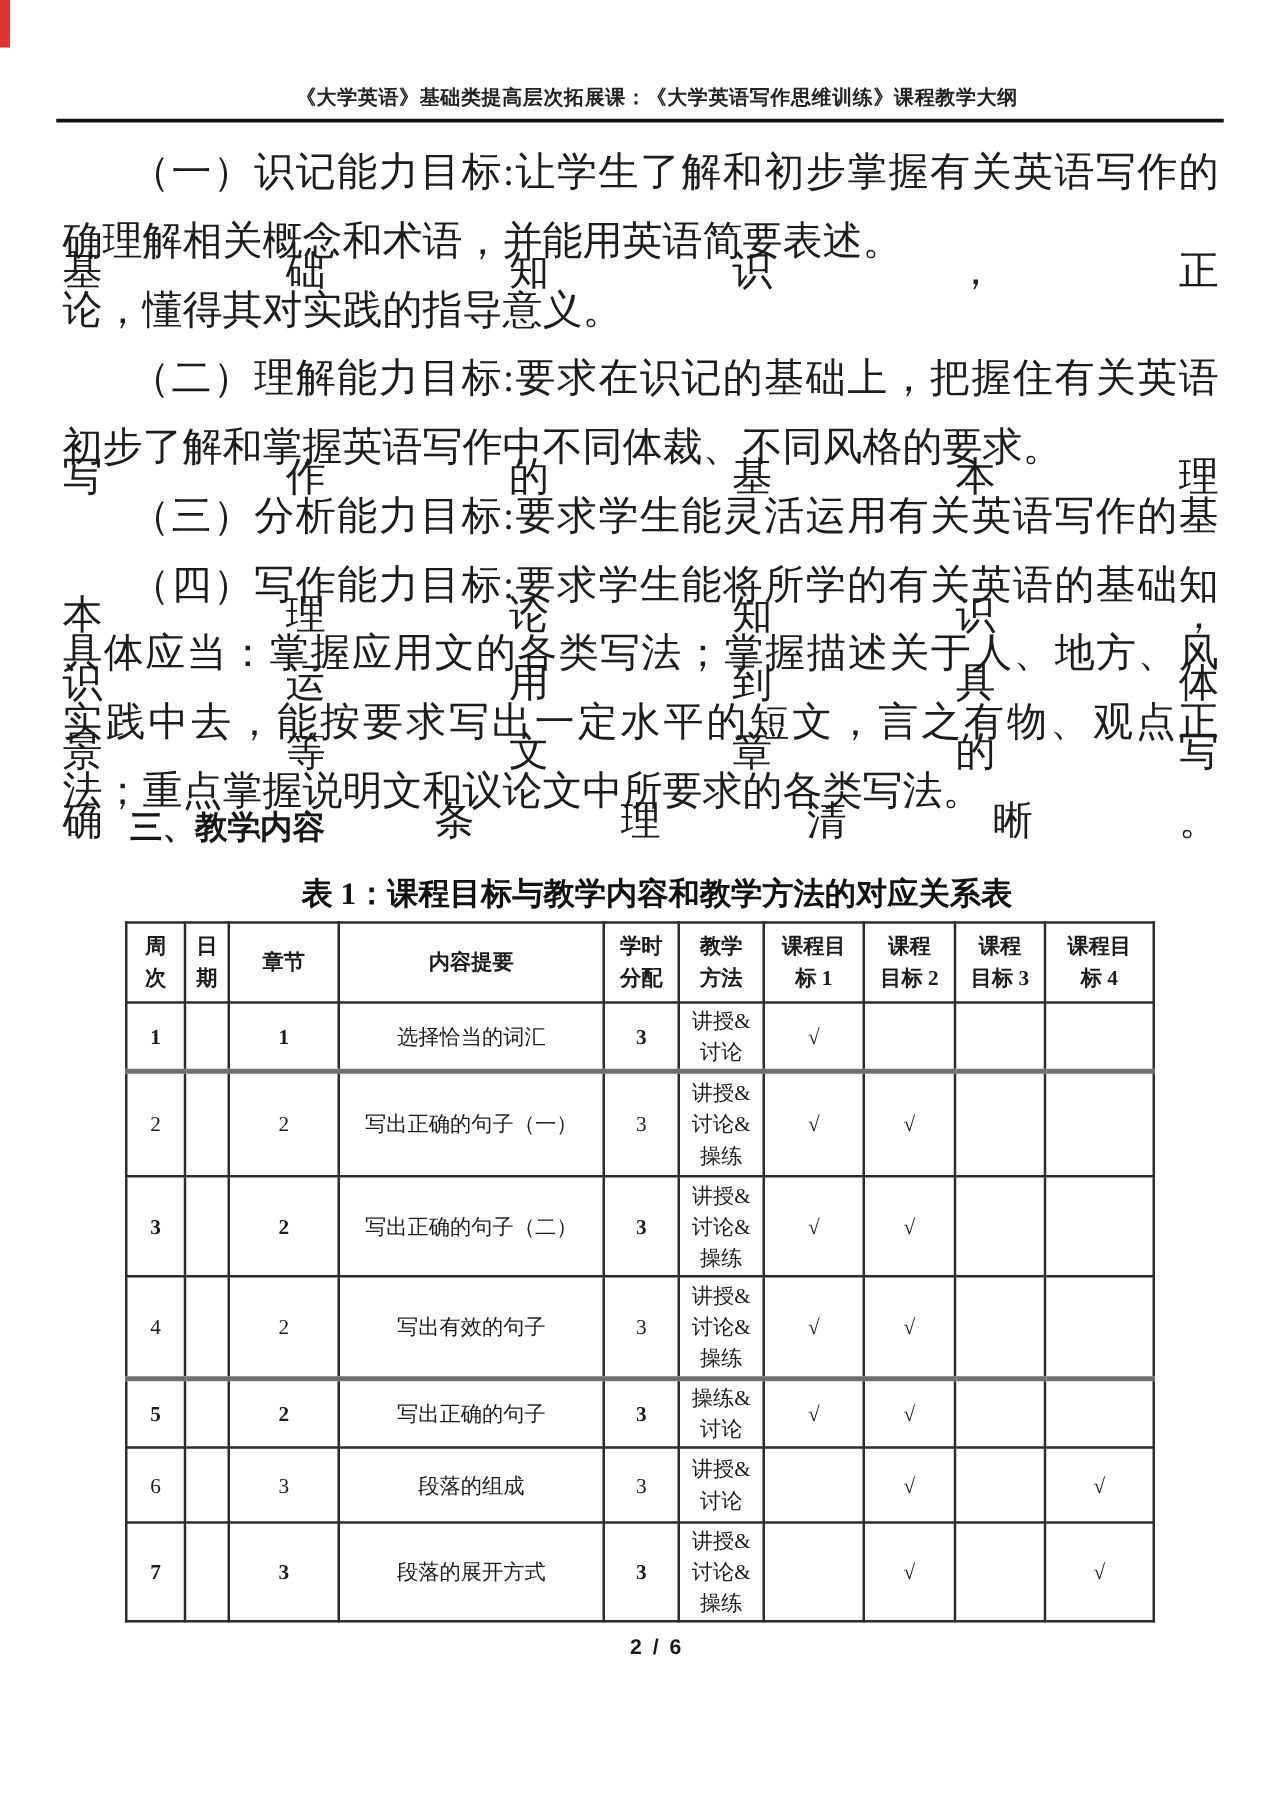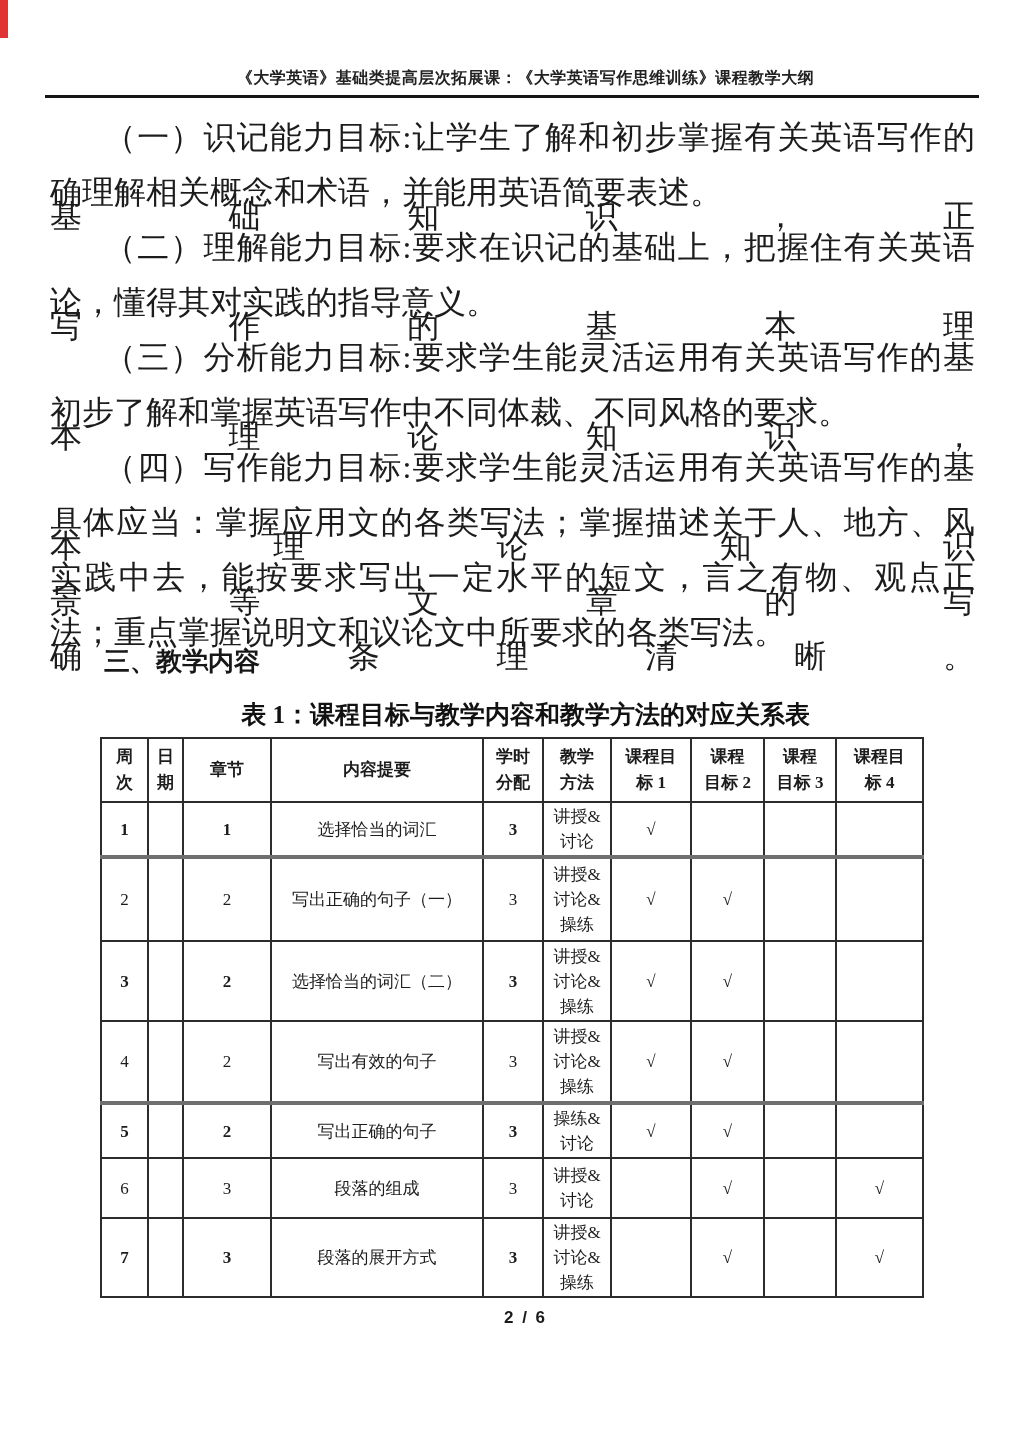--- a/index.html
+++ b/index.html
@@ -130,25 +130,25 @@
 
   <div class="corner-mark left" style="background: rgb(224, 52, 52);"></div>
   <div class="corner-mark right" style="background: rgb(224, 52, 52);"></div>
 
   <div class="header-title">《大学英语》基础类提高层次拓展课：《大学英语写作思维训练》课程教学大纲</div>
   <div class="header-rule"></div>
 
   <div class="paragraphs" id="paragraphs">
       <div class="pline indent full">（一）识记能力目标:让学生了解和初步掌握有关英语写作的基础知识，正</div>
       <div class="pline">确理解相关概念和术语，并能用英语简要表述。</div>
+      <div class="pline">论，懂得其对实践的指导意义。</div>
       <div class="pline indent full">（二）理解能力目标:要求在识记的基础上，把握住有关英语写作的基本理</div>
-      <div class="pline">论，懂得其对实践的指导意义。</div>
+      <div class="pline">初步了解和掌握英语写作中不同体裁、不同风格的要求。</div>
       <div class="pline indent full">（三）分析能力目标:要求学生能灵活运用有关英语写作的基本理论知识，</div>
-      <div class="pline">初步了解和掌握英语写作中不同体裁、不同风格的要求。</div>
-      <div class="pline indent full">（四）写作能力目标:要求学生能灵活运用有关英语写作的基本理论知识</div>
+      <div class="pline indent full">（四）写作能力目标:要求学生能将所学的有关英语的基础知识运用到具体</div>
       <div class="pline full">具体应当：掌握应用文的各类写法；掌握描述关于人、地方、风景等文章的写</div>
       <div class="pline full">实践中去，能按要求写出一定水平的短文，言之有物、观点正确、条理清晰。</div>
       <div class="pline">法；重点掌握说明文和议论文中所要求的各类写法。</div>
     </div>
 
   <div class="section-heading">三、教学内容</div>
 
   <div class="table-title">表 1：课程目标与教学内容和教学方法的对应关系表</div>
 
   <table class="course-table">
@@ -211,21 +211,21 @@
 操练</td>
           <td>√</td>
           <td>√</td>
           <td></td>
           <td></td>
         </tr>
         <tr class="emph" style="height: 80px;">
           <td class="num">3</td>
           <td></td>
           <td class="num">2</td>
-          <td>选择恰当的词汇（二）</td>
+          <td>写出正确的句子（二）</td>
           <td class="num">3</td>
           <td>讲授&amp;
 讨论&amp;
 操练</td>
           <td>√</td>
           <td>√</td>
           <td></td>
           <td></td>
         </tr>
         <tr class="" style="height: 82px;">

